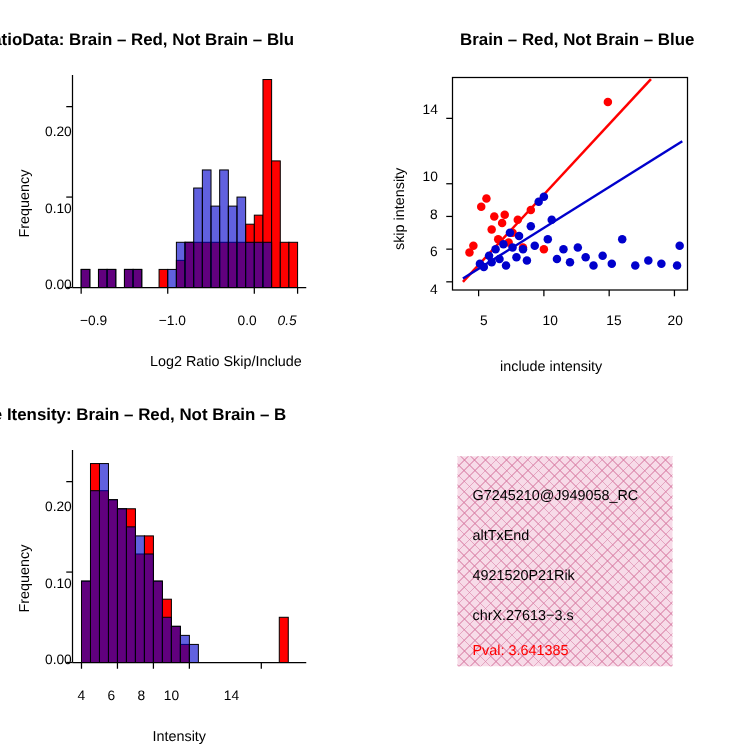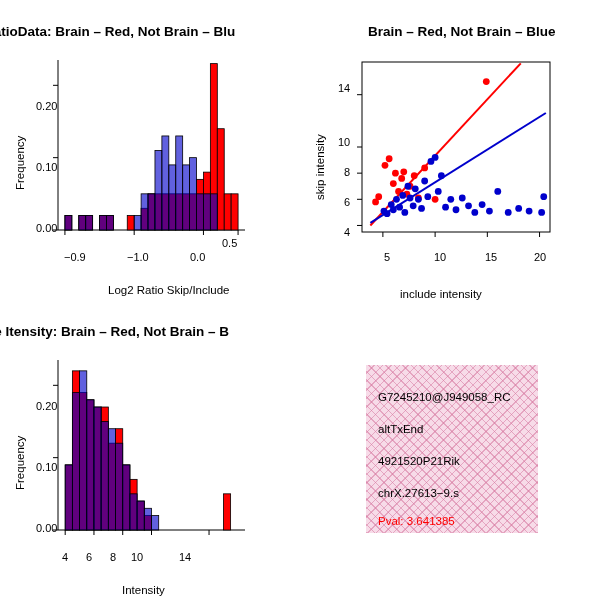--- a/index.html
+++ b/index.html
@@ -24,30 +24,30 @@
 </style>
 </head>
 <body>
 
 <div class="page">
 
   <div class="panel" style="left:0;top:0;width:300px;height:300px;">
     <div class="ptitle" style="position:absolute;left:-16px;top:24px;">RatioData: Brain – Red, Not Brain – Blu</div>
 
     <div class="axlabel vert" style="position:absolute;left:14px;top:190px;">Frequency</div>
-    <div class="axlabel" style="position:absolute;left:64px;top:284px;padding-left:44px;">Log2 Ratio Skip/Include</div>
+    <div class="axlabel" style="position:absolute;left:76px;top:284px;padding-left:44px;">Log2 Ratio Skip/Include</div>
 
     <div class="tick" style="position:absolute;left:36px;top:222px;">0.00</div>
     <div class="tick" style="position:absolute;left:36px;top:161px;">0.10</div>
     <div class="tick" style="position:absolute;left:36px;top:100px;">0.20</div>
 
     <div class="tick" style="position:absolute;left:64px;top:251px;">−0.9</div>
     <div class="tick" style="position:absolute;left:127px;top:251px;">−1.0</div>
     <div class="tick" style="position:absolute;left:190px;top:251px;">0.0</div>
-    <div class="tick" style="position:absolute;left:222px;top:237px;">0.5</div>
+    <div class="tick" style="position:absolute;left:222px;top:251px;font-style:italic;">0.5</div>
 
     <svg id="svg-hist-ratio" width="300" height="300" style="position:absolute;left:0;top:0;">
         <g stroke="#000" stroke-width="1" fill="none">
           <line x1="58" y1="230" x2="245" y2="230"></line>
           <line x1="58" y1="230" x2="58" y2="60"></line>
         </g>
         <line x1="64.92592592592594" y1="230" x2="64.92592592592594" y2="235" stroke="#000" stroke-width="1"></line>
         <line x1="134.1851851851852" y1="230" x2="134.1851851851852" y2="235" stroke="#000" stroke-width="1"></line>
         <line x1="203.44444444444446" y1="230" x2="203.44444444444446" y2="235" stroke="#000" stroke-width="1"></line>
         <line x1="238.07407407407408" y1="230" x2="238.07407407407408" y2="235" stroke="#000" stroke-width="1"></line>
@@ -247,17 +247,17 @@
           <rect x="144.30769230769232" y="208.29787234042553" width="7.192307692307679" height="21.702127659574472" fill="#0000cc" fill-opacity="0.62" stroke="#000" stroke-width="0.8"></rect>
           <rect x="151.5" y="215.53191489361703" width="7.192307692307679" height="14.468085106382972" fill="#0000cc" fill-opacity="0.62" stroke="#000" stroke-width="0.8"></rect>
         </g>
       </svg>
   </div>
 
   <div class="annobox">
     <div class="annoline" style="top:26px;">G7245210@J949058_RC</div>
     <div class="annoline" style="top:58px;">altTxEnd</div>
     <div class="annoline" style="top:90px;">4921520P21Rik</div>
-    <div class="annoline" style="top:122px;">chrX.27613−9.s</div>
+    <div class="annoline" style="top:122px;">chrX.27613−3.s</div>
     <div class="annoline red" style="top:150px;">Pval: 3.641385</div>
   </div>
 
 </div>
 
 </body></html>

